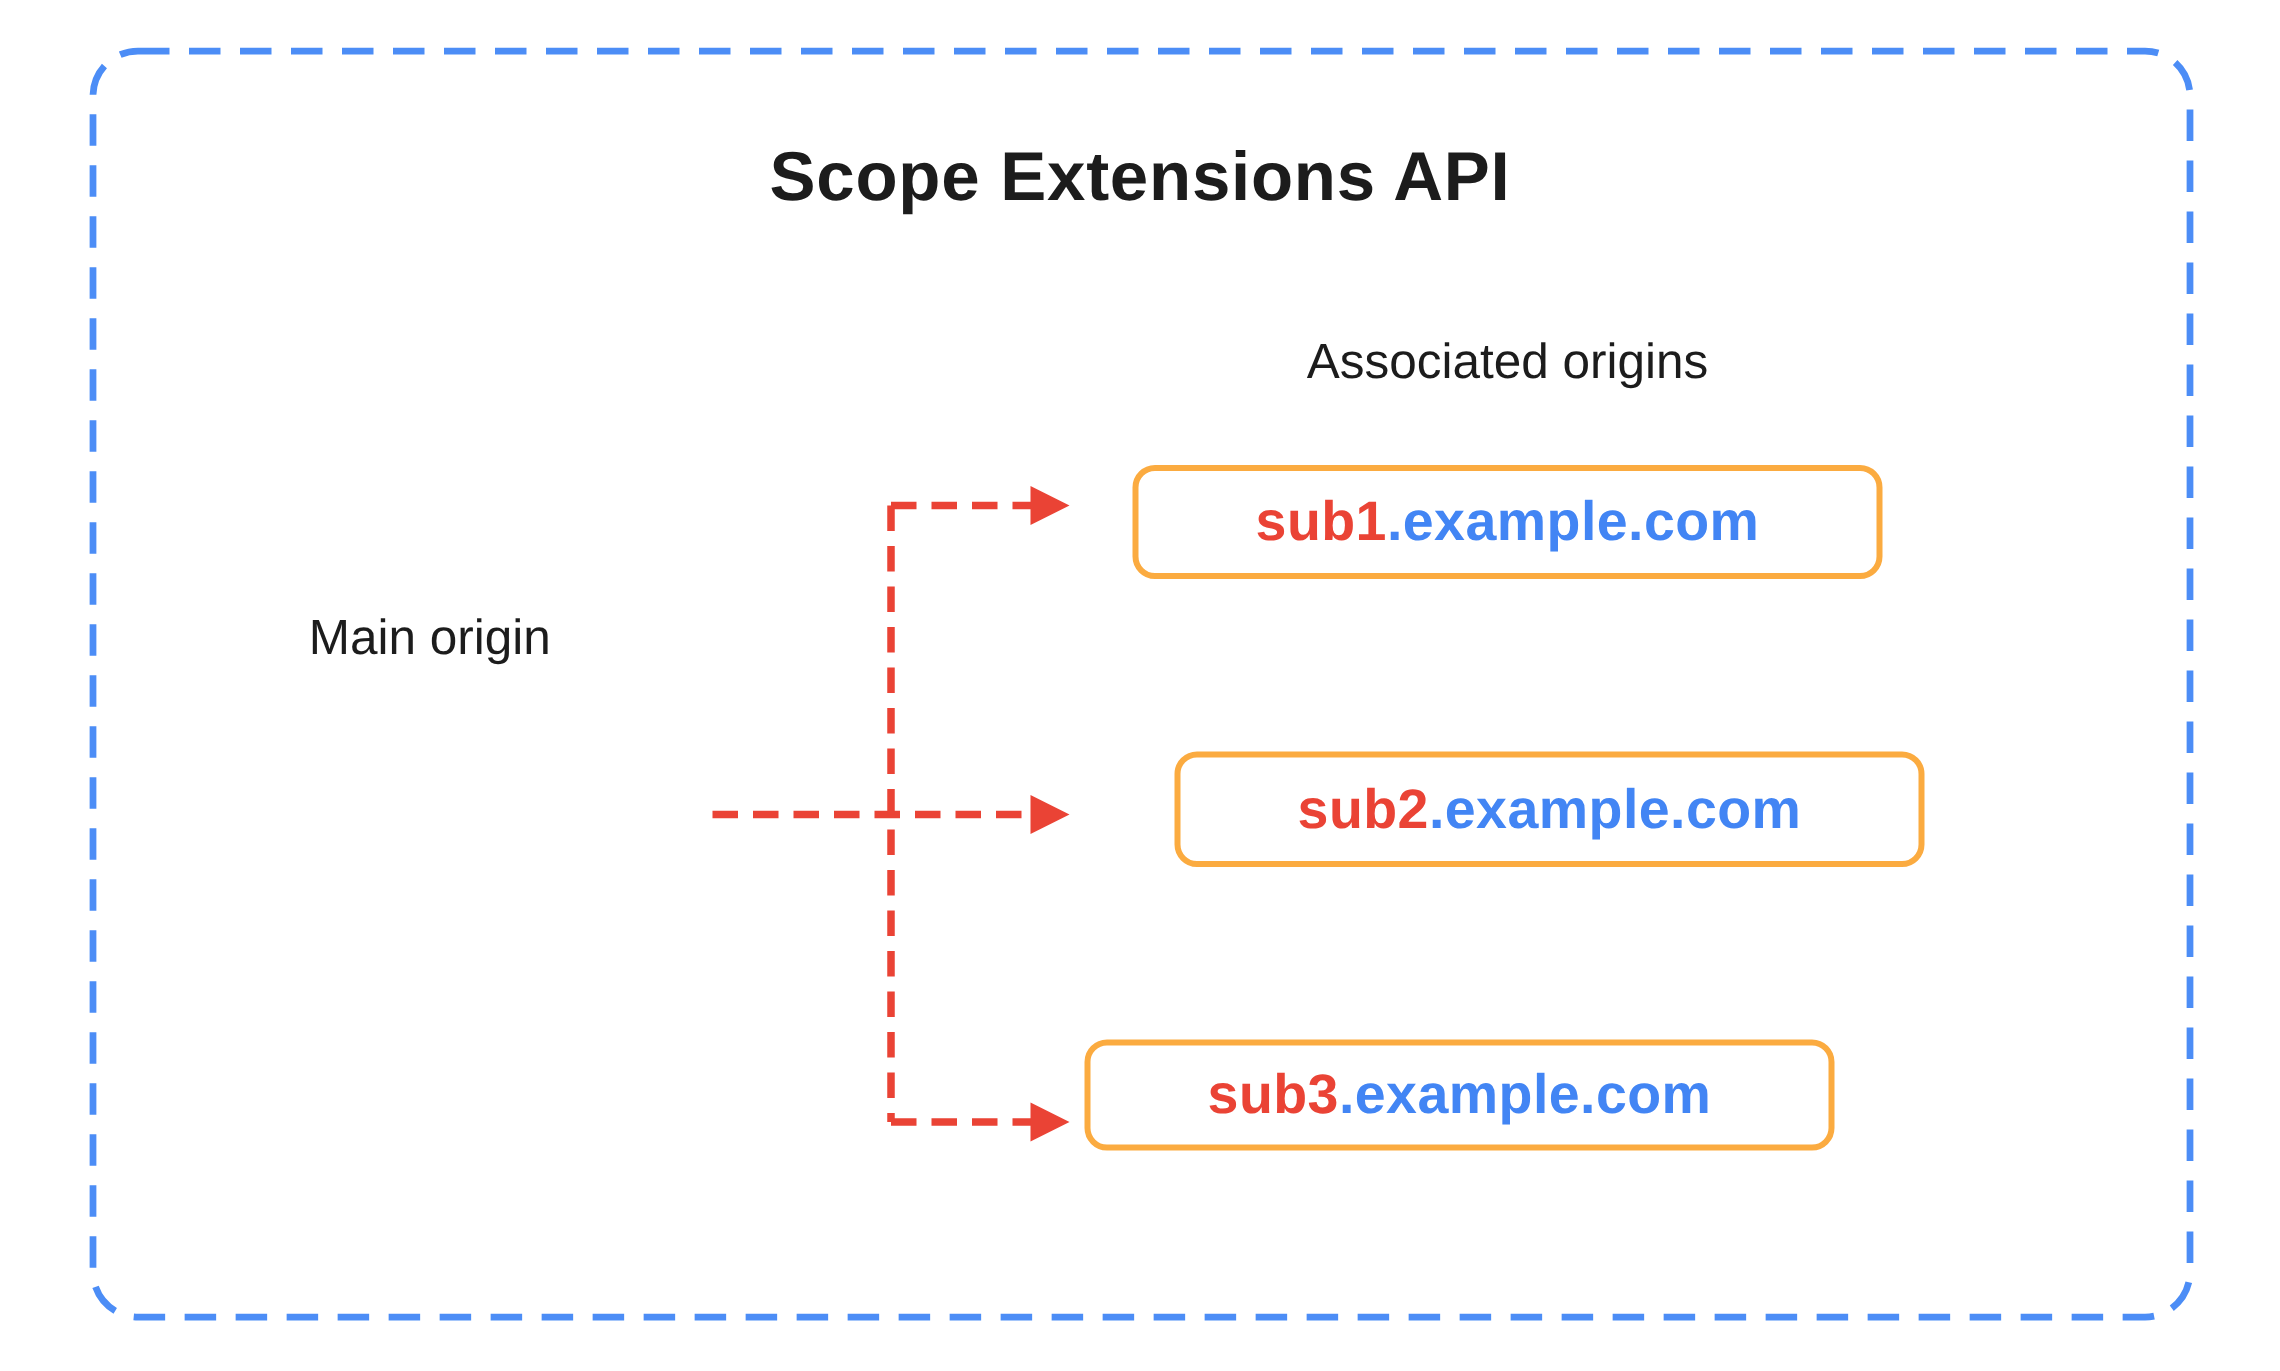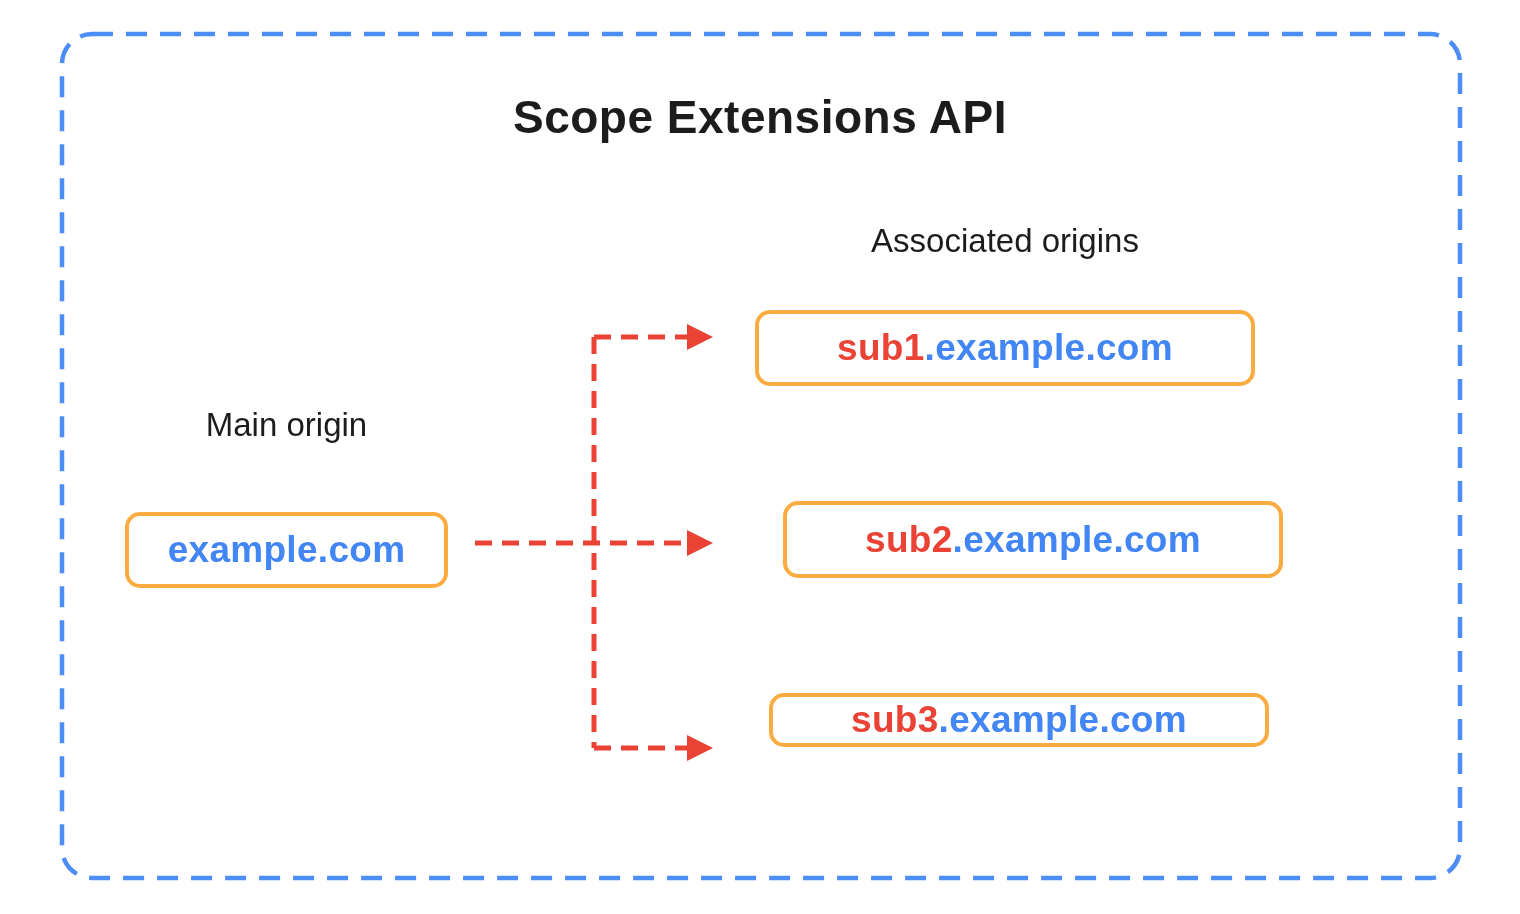--- a/index.html
+++ b/index.html
@@ -64,21 +64,21 @@
     letter-spacing: 0.3px;
   }
   .box-main {
     left: 125px;
     top: 512px;
     width: 323px;
     height: 76px;
   }
   .box-sub1 { left: 755px; top: 310px; width: 500px; height: 76px; }
   .box-sub2 { left: 755px; top: 501px; width: 500px; height: 77px; margin-left: 28px; }
-  .box-sub3 { left: 769px; top: 693px; width: 500px; height: 54px; }
+  .box-sub3 { left: 723px; top: 693px; width: 500px; height: 74px; }
   .t-blue { color: var(--domain-blue, #4285F4); }
   .t-red  { color: var(--sub-red, #EA4335); }
 </style>
 </head>
 <body>
 
 <div class="canvas">
 
   <svg class="layer-svg" viewBox="0 0 1520 914" xmlns="http://www.w3.org/2000/svg">
 
@@ -93,23 +93,20 @@
     <polygon points="713,543 687,530 687,556" fill="#EA4335"></polygon>
     <polygon points="713,748 687,735 687,761" fill="#EA4335"></polygon>
   </svg>
 
   <div class="diagram-title">Scope Extensions API</div>
 
   <div class="label-text label-associated">Associated origins</div>
 
   <div class="label-text label-main">Main origin</div>
 
-  <div class="origin-box box-main">
-    <span class="t-blue">example.com</span>
-  </div>
 
   <div class="origin-box box-sub1">
     <span><span class="t-red">sub1</span><span class="t-blue">.example.com</span></span>
   </div>
 
   <div class="origin-box box-sub2">
     <span><span class="t-red">sub2</span><span class="t-blue">.example.com</span></span>
   </div>
 
   <div class="origin-box box-sub3">

